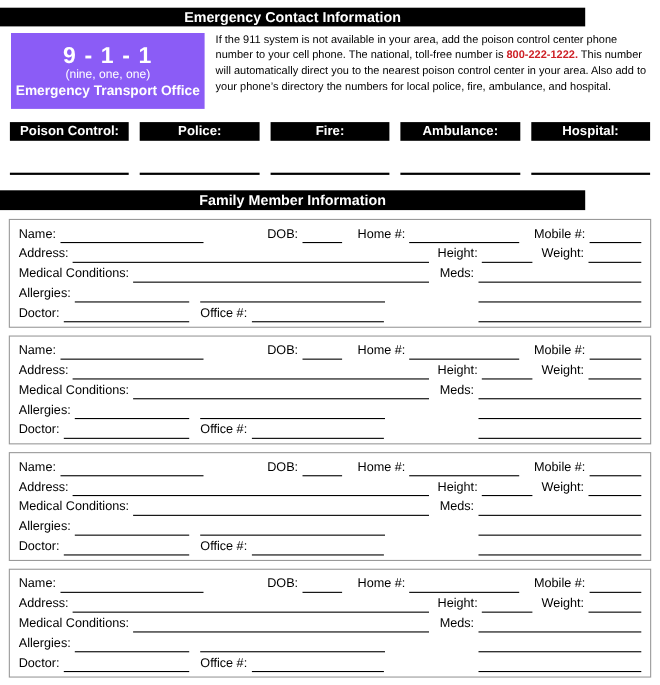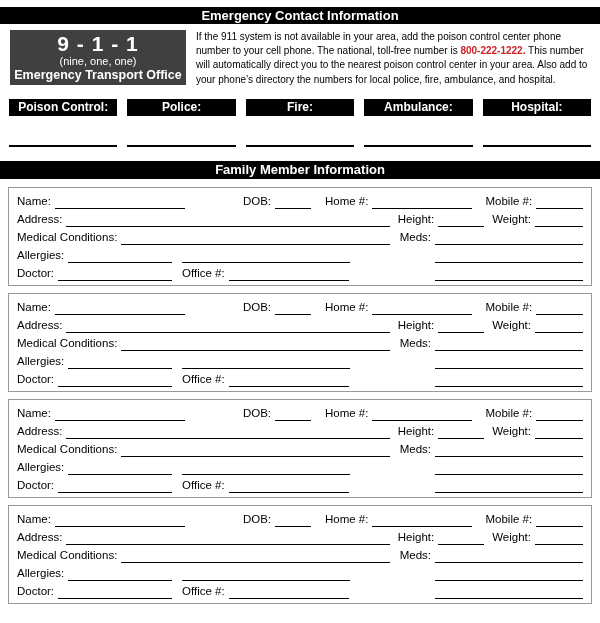--- a/index.html
+++ b/index.html
@@ -11,30 +11,30 @@
     overflow: hidden;
   }
   .black-bar {
     background: #000;
     color: #fff;
     font-weight: bold;
     font-size: 13px;
     text-align: center;
     height: 17px;
     line-height: 17px;
-    width: 600px;
+    width: 532px;
   }
   .top-bar { margin-top: 7px; }
   .family-bar { margin-top: 14px; height: 18px; line-height: 18px; }
 
   
   .intro { display: flex; margin: 6px 10px 2px 10px; }
   .nine-box {
-    width: 176px; min-width: 176px; height: 55px;
-    background: #404040; color: #fff;
+    width: 176px; min-width: 176px; height: 69px;
+    background: #8b5cf6; color: #fff;
     display: flex; flex-direction: column; justify-content: center; align-items: center;
     text-align: center;
   }
   .nine-number { font-size: 21px; font-weight: bold; line-height: 23px; letter-spacing: 1px; }
   .nine-words { font-size: 11px; font-weight: normal; line-height: 13px; }
   .nine-subtitle { font-size: 12.5px; font-weight: bold; line-height: 15px; }
   .intro-text {
     margin-left: 10px; flex: 1;
     font-size: 10px; line-height: 14.2px;
   }

